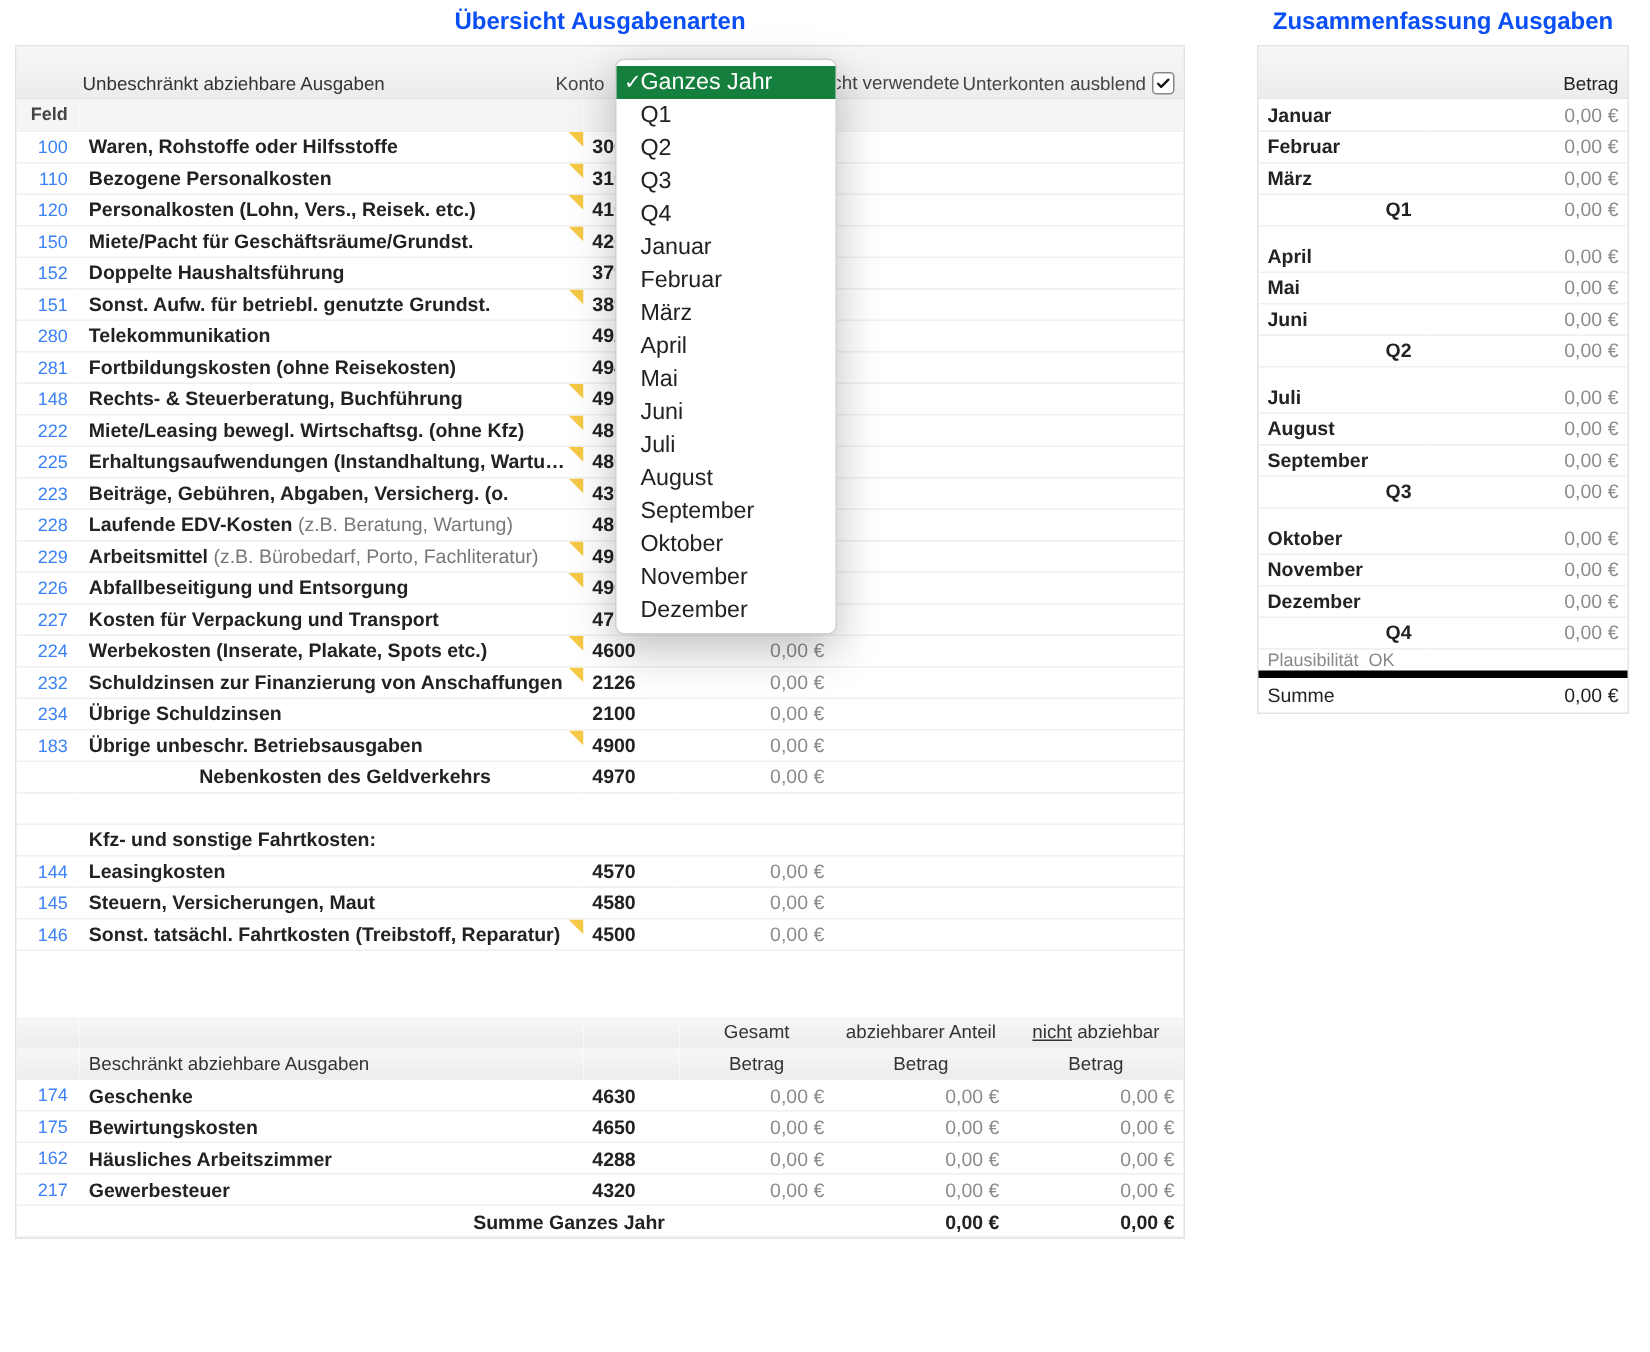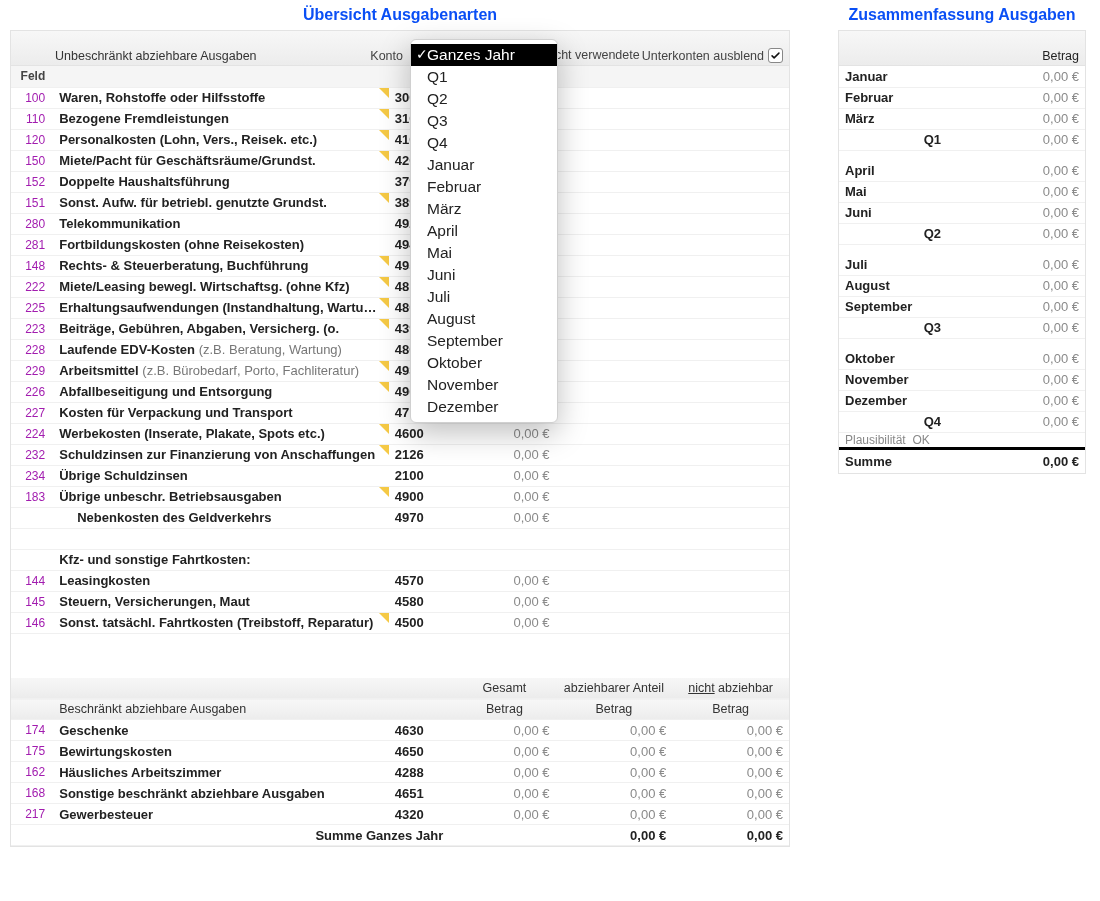--- a/index.html
+++ b/index.html
@@ -57,29 +57,29 @@
   .col-amt2 { width:105px; }
   .col-amt3 { width:105px; }
   table.grid td {
     border-bottom: 1px solid #f0f0f0;
     padding: 2px 6px;
     height: 21px;
     vertical-align: middle;
     white-space: nowrap;
     overflow: hidden;
   }
-  table.grid td.code  { width:38px; color:#a21caf; font-size:12px; text-align:right; padding-right:8px;}
+  table.grid td.code  { width:38px; color:#3b82f6; font-size:12px; text-align:right; padding-right:8px;}
   table.grid td.desc  { width:302px; font-weight:700; color:#222; position:relative; overflow:hidden; text-overflow:ellipsis;}
   table.grid td.konto { width:58px; font-weight:700; text-align:left; color:#222;}
   table.grid td.amt, table.grid td.amt2, table.grid td.amt3 {
     text-align:right; color:#8a8a8a; font-weight:400; position:relative;
   }
   .feld-row td { background:#f5f5f5; color:#555 !important; font-weight:700 !important; }
   .feld-row td.code { font-size:12px; font-weight:700 !important; color:#444 !important; text-align:left; padding-left:6px}
-  .sub td.desc { font-weight:400; color:#666; padding-left:24px;}
+  .sub td.desc { font-weight:400; color:#666; padding-left:24px;text-align:center;}
   .sub td.konto { font-weight:400; color:#555;}
   .section-head td { background:#fff; }
   .note-corner::after{
     content:""; position:absolute; top:0; right:0;
     width:0;height:0;border-left:10px solid transparent;border-top:10px solid #f5c945;
   }
   .note-corner-b::after{
     content:""; position:absolute; top:0; right:0;
     width:0;height:0;border-left:10px solid transparent;border-top:10px solid #84b7ff;
   }
@@ -97,31 +97,31 @@
   .right-table td.v { text-align:right; color:#8a8a8a;}
   .right-table .q td.m { text-align:right; padding-right:10px;}
   .right-table .spacer td { height:10px; border:0;}
   .right-header {
     display:flex;background:linear-gradient(#f7f7f7,#ececec);
     border:1px solid #e3e3e3;height:36px;align-items:flex-end;font-size:12.5px;
   }
   .right-header div { padding:2px 6px;}
   .right-header .v { margin-left:auto;}
   .plausi { color:#888; font-size:12px; padding:0 6px;}
-  .right-sum { display:flex; font-weight:700; padding:4px 6px; border-top:3px solid #000000;align-items:flex-end;}
+  .right-sum { display:flex; font-weight:400; padding:4px 6px; border-top:5px solid #000000;align-items:flex-end;}
   .right-sum .v { margin-left:auto;}
   
   .dropdown {
     position:absolute; top:33px; left:400px; width:148px;
     background:#fff; border:1px solid #d0d0d0; border-radius:6px;
     box-shadow:0 10px 30px rgba(0,0,0,.25); padding:4px 0;
     font-size:15.5px; z-index:1000;
   }
   .dropdown .opt { padding:2px 16px; color:#222; }
-  .dropdown .opt.sel { background:#000000; color:#fff; position:relative;}
+  .dropdown .opt.sel { background:#15803d; color:#fff; position:relative;}
   .dropdown .opt.sel::before{
     content:"✓"; position:absolute; left:5px; color:#fff; font-size:14px;
   }
   .sheet-border { border:1px solid #e3e3e3; border-top:0;}
 </style>
 </head>
 <body>
 
 <div class="wrap">
 
@@ -170,21 +170,21 @@
       <tr>
               <td class="code">100</td>
               <td class="desc note-corner">Waren, Rohstoffe oder Hilfsstoffe</td>
               <td class="konto">3000</td>
               <td class="amt">0,00 €</td>
               <td class="amt2"></td>
               <td class="amt3"></td>
             </tr>
             <tr>
               <td class="code">110</td>
-              <td class="desc note-corner">Bezogene Fremdleistungen</td>
+              <td class="desc note-corner">Bezogene Personalkosten</td>
               <td class="konto">3100</td>
               <td class="amt">0,00 €</td>
               <td class="amt2"></td>
               <td class="amt3"></td>
             </tr>
             <tr>
               <td class="code">120</td>
               <td class="desc note-corner">Personalkosten (Lohn, Vers., Reisek. etc.)</td>
               <td class="konto">4100</td>
               <td class="amt">0,00 €</td>
@@ -419,28 +419,20 @@
               <td class="desc">Bewirtungskosten</td>
               <td class="konto">4650</td>
               <td class="amt">0,00 €</td>
               <td class="amt2">0,00 €</td>
               <td class="amt3">0,00 €</td>
             </tr>
             <tr>
               <td class="code">162</td>
               <td class="desc">Häusliches Arbeitszimmer</td>
               <td class="konto">4288</td>
-              <td class="amt">0,00 €</td>
-              <td class="amt2">0,00 €</td>
-              <td class="amt3">0,00 €</td>
-            </tr>
-            <tr>
-              <td class="code">168</td>
-              <td class="desc">Sonstige beschränkt abziehbare Ausgaben</td>
-              <td class="konto">4651</td>
               <td class="amt">0,00 €</td>
               <td class="amt2">0,00 €</td>
               <td class="amt3">0,00 €</td>
             </tr>
             <tr>
               <td class="code">217</td>
               <td class="desc">Gewerbesteuer</td>
               <td class="konto">4320</td>
               <td class="amt">0,00 €</td>
               <td class="amt2">0,00 €</td>

